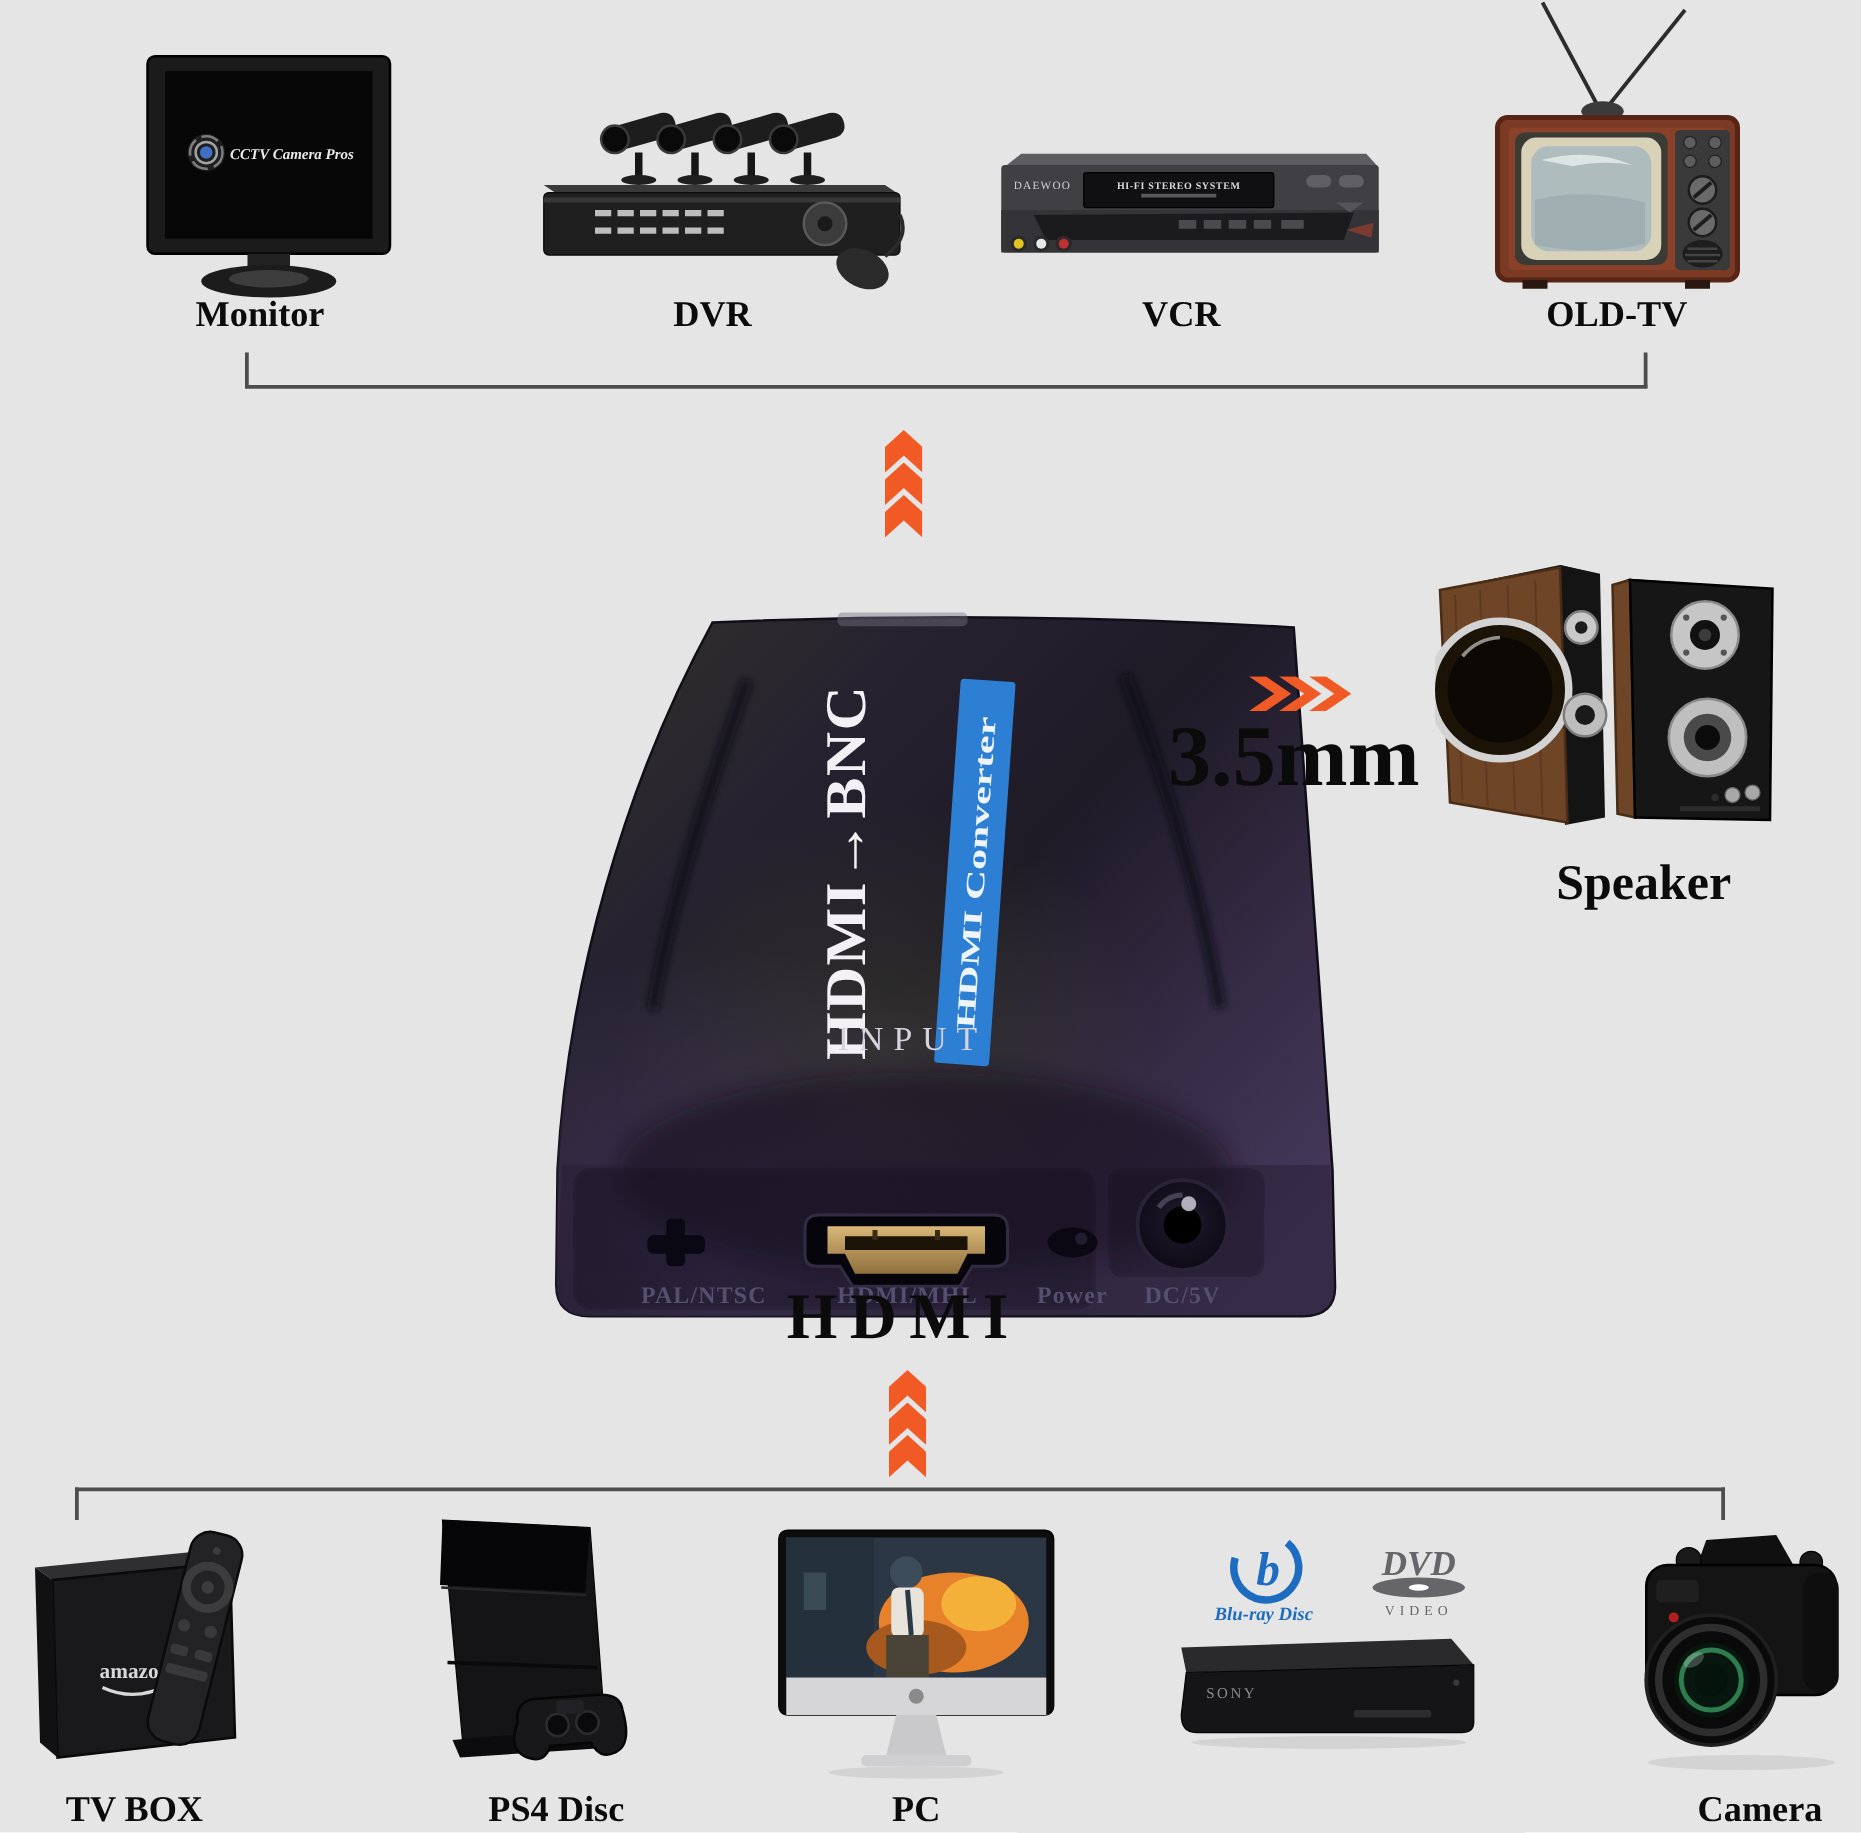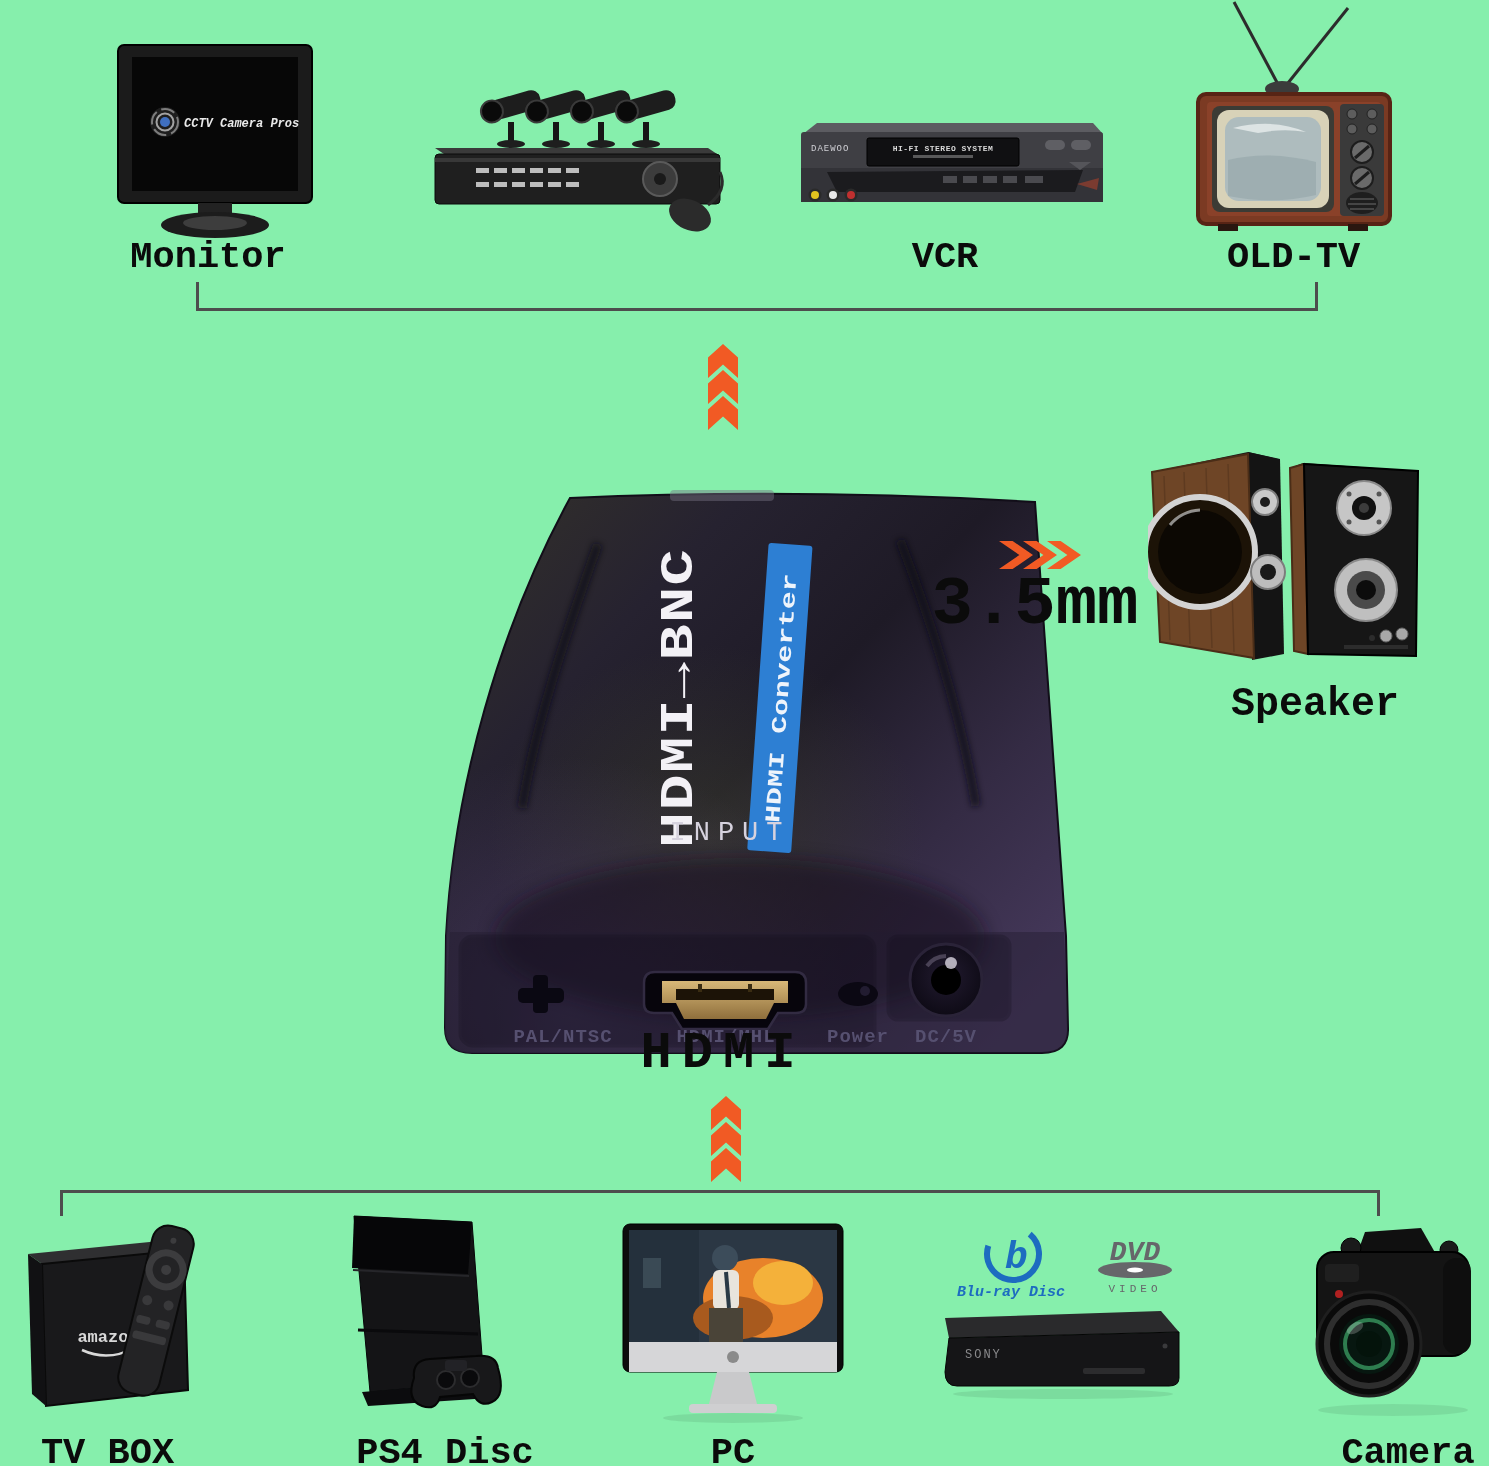--- a/index.html
+++ b/index.html
@@ -1,19 +1,19 @@
 <!DOCTYPE html>
 <html><head>
 <meta charset="utf-8">
 <style>
   html,body{margin:0;padding:0;background:#ffffff;}
-  #canvas{position:relative;width:1489px;height:1466px;background:#86efac;overflow:hidden;
-          font-family:Liberation Mono, monospace;}
+  #canvas{position:relative;width:1489px;height:1466px;background:#e5e5e5;overflow:hidden;
+          font-family:Liberation Serif, serif;}
   .abs{position:absolute;}
-  .dev-label{position:absolute;text-align:center;font-weight:bold;font-size:37px;color:#0b0b0b;
+  .dev-label{position:absolute;text-align:center;font-weight:bold;font-size:29px;color:#0b0b0b;
              letter-spacing:0px;white-space:nowrap;}
   .big-label{position:absolute;text-align:center;font-weight:bold;color:#0b0b0b;white-space:nowrap;}
   .line{position:absolute;background:#4d4d4d;}
   .chev-up{width:30px;height:34px;background:#f15a24;
            clip-path:polygon(50% 0,100% 40%,100% 100%,50% 60%,0 100%,0 40%);
            margin-bottom:-8px;}
   .chev-up:last-child{margin-bottom:0;}
   .chev-right{width:34px;height:28px;background:#f15a24;display:inline-block;
            clip-path:polygon(0 0,40% 0,100% 50%,40% 100%,0 100%,60% 50%);
            margin-right:-10px;}
@@ -82,20 +82,21 @@
         <rect x="84" y="122" width="13" height="5"></rect>
         <rect x="102" y="122" width="13" height="5"></rect>
         <rect x="120" y="122" width="13" height="5"></rect>
         <rect x="138" y="122" width="13" height="5"></rect>
     </g>
     <circle cx="232" cy="119" r="17" fill="#3c3c3c" stroke="#5a5a5a" stroke-width="2"></circle>
     <circle cx="232" cy="119" r="6" fill="#1a1a1a"></circle>
     <ellipse cx="262" cy="155" rx="22" ry="15" fill="#2b2b2b" transform="rotate(25 262 155)"></ellipse>
     <path d="M 280 145 Q 300 130 292 112" stroke="#2b2b2b" stroke-width="3" fill="none"></path>
   </svg>
+  <div class="dev-label" style="left:420px;top:236px;width:300px">DVR</div>
 
   <svg class="abs" style="left:793px;top:118px" width="325" height="105" viewBox="0 0 325 105">
     <polygon points="10,16 24,5 300,5 310,16" fill="#5c5c61"></polygon>
     <rect x="8" y="14" width="302" height="70" rx="3" fill="#3f3f44"></rect>
     <rect x="8" y="50" width="302" height="34" fill="#333338"></rect>
     <text x="18" y="33" font-size="9" letter-spacing="1" fill="#cfcfd4">DAEWOO</text>
     <rect x="74" y="20" width="152" height="28" rx="2" fill="#101012" stroke="#000"></rect>
     <text x="150" y="33" font-size="8" font-weight="bold" letter-spacing="0.5" fill="#d9d9d9" text-anchor="middle">HI-FI STEREO SYSTEM</text>
     <rect x="120" y="37" width="60" height="3" fill="#8a8a8a" opacity="0.6"></rect>
     <polygon points="34,54 290,52 282,74 44,74" fill="#1b1b1e"></polygon>

